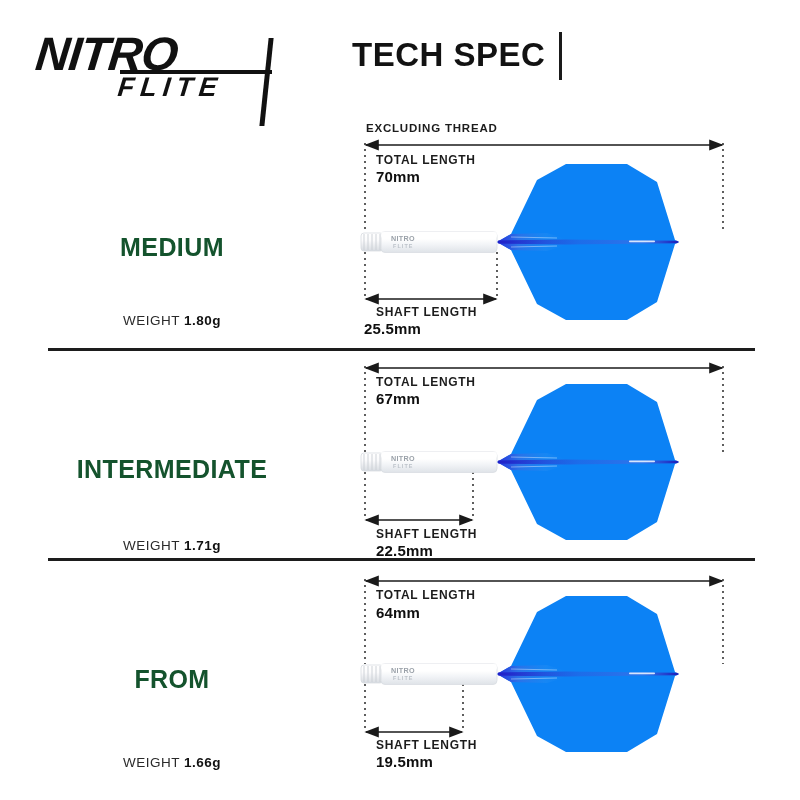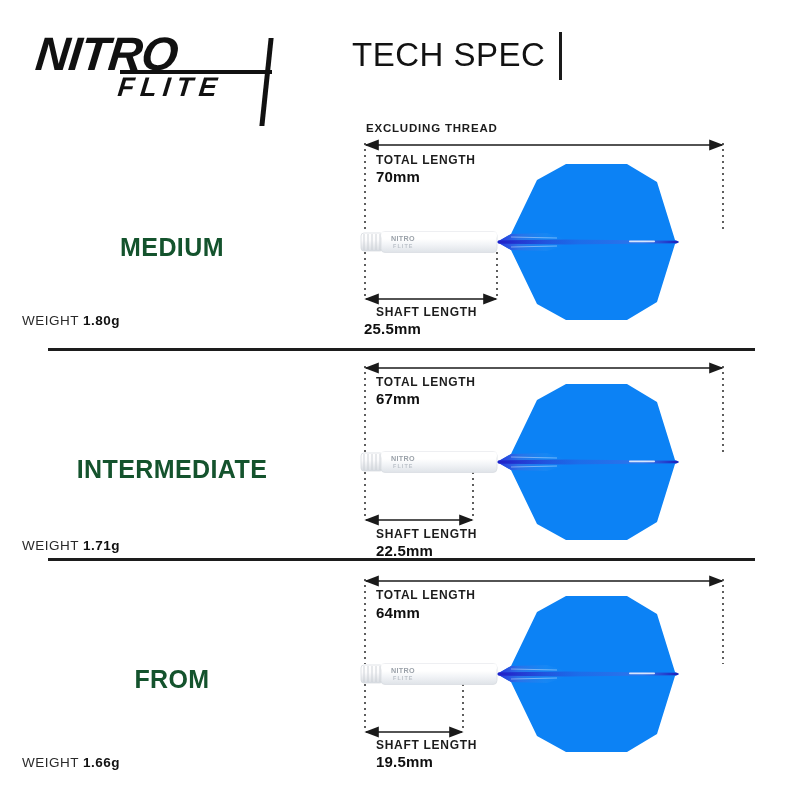--- a/index.html
+++ b/index.html
@@ -75,21 +75,21 @@
 
   .header-right {
     position: absolute;
     left: 352px;
     top: 32px;
     display: flex;
     align-items: flex-start;
   }
   .tech-spec {
     font-size: 33px;
-    font-weight: normal;
+    font-weight: bold;
     letter-spacing: 0.5px;
     color: #121212;
     line-height: 1;
     padding-top: 6px;
     padding-right: 14px;
   }
   .head-divider {
     width: 3px;
     height: 48px;
     background: #1a1a1a;
@@ -132,21 +132,21 @@
     letter-spacing: 0.4px;
     color: #14532d;
     text-align: center;
     width: 300px;
     left: 22px;
   }
   .weight-line {
     position: absolute;
     width: 300px;
     left: 22px;
-    text-align: left;
+    text-align: center;
     font-size: 13.5px;
     color: #2a2a2a;
     letter-spacing: 0.5px;
   }
   .weight-line b { font-weight: bold; color: #111; }
 
   
   .dim-label {
     position: absolute;
     font-size: 12px;

